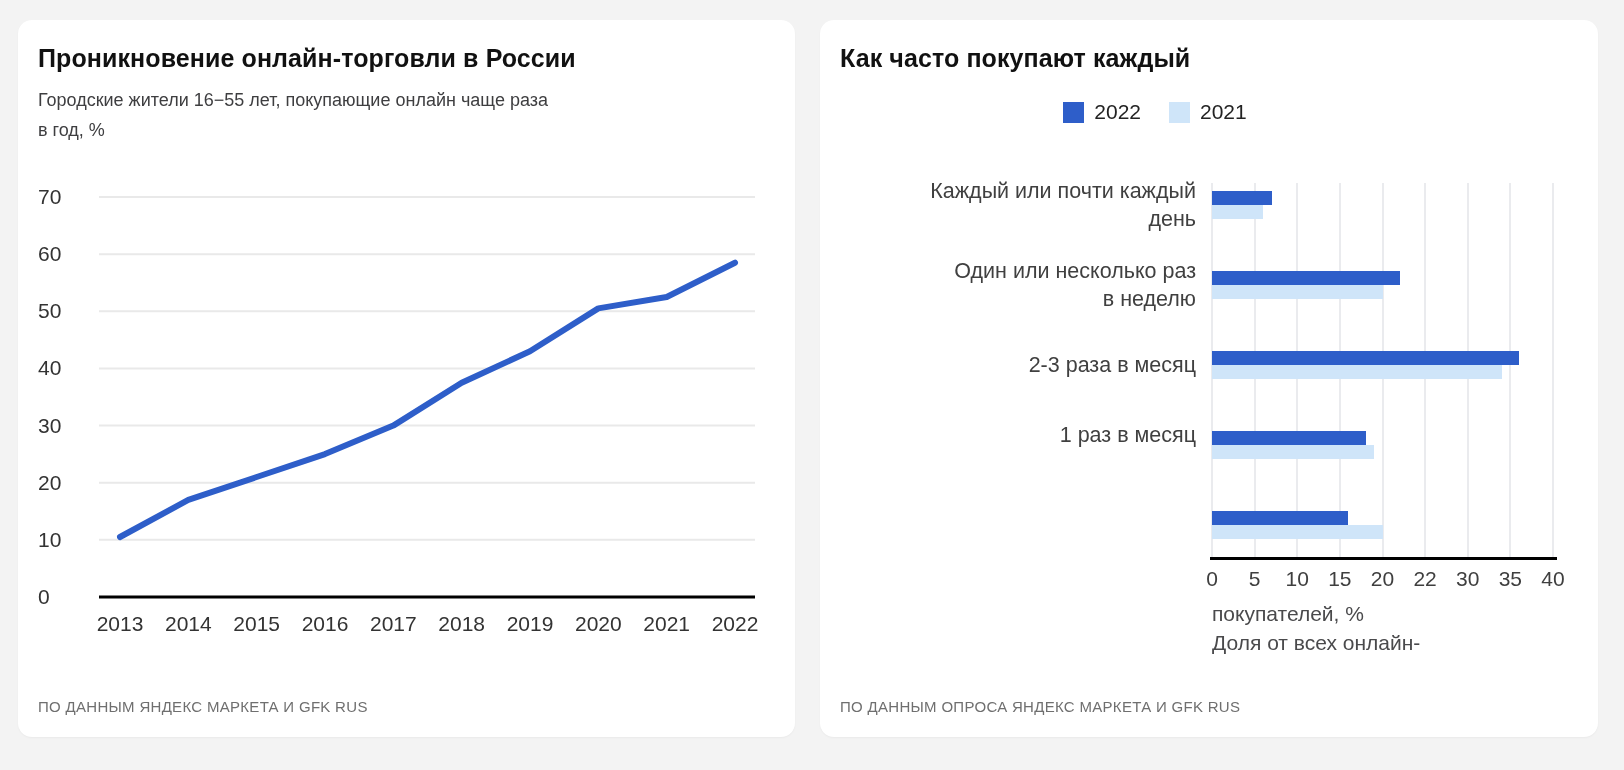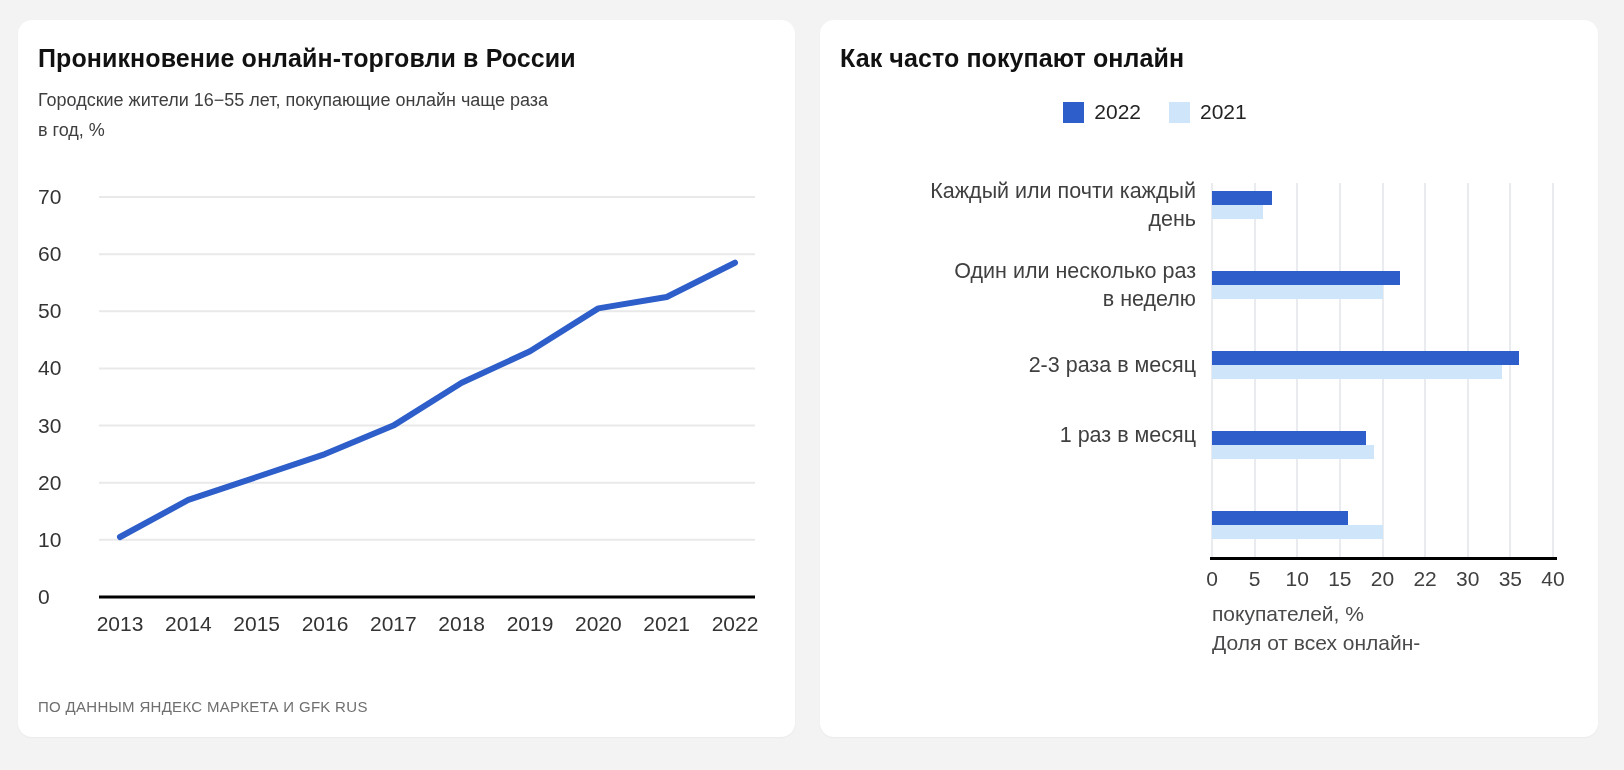--- a/index.html
+++ b/index.html
@@ -133,21 +133,21 @@
         <text x="492" y="446" font-size="21" fill="#333333" text-anchor="middle">2019</text>
         <text x="560.3333333333333" y="446" font-size="21" fill="#333333" text-anchor="middle">2020</text>
         <text x="628.6666666666666" y="446" font-size="21" fill="#333333" text-anchor="middle">2021</text>
         <text x="697" y="446" font-size="21" fill="#333333" text-anchor="middle">2022</text>
         <polyline points="82.0,352.0 150.3,314.9 218.7,292.0 287.0,269.1 355.3,240.6 423.7,197.7 492.0,166.3 560.3,123.4 628.7,112.0 697.0,77.7" fill="none" stroke="#2E5EC9" stroke-width="6" stroke-linejoin="round" stroke-linecap="round"></polyline>
       </svg>
     <div class="source">ПО ДАННЫМ ЯНДЕКС МАРКЕТА И GFK RUS</div>
   </section>
 
   <section class="card right">
-    <h2 class="chart-title">Как часто покупают онлайн</h2>
+    <h2 class="chart-title">Как часто покупают каждый</h2>
     <div class="legend" id="legend">
         <span class="legend-item">
           <span class="legend-swatch" style="background: rgb(46, 94, 201);"></span>
           <span class="legend-label">2022</span>
         </span>
         <span class="legend-item">
           <span class="legend-swatch" style="background: rgb(207, 229, 249);"></span>
           <span class="legend-label">2021</span>
         </span>
       </div>
@@ -185,15 +185,16 @@
         <div class="bar" style="left: 372px; top: 248px; width: 153.5px; background: rgb(46, 94, 201);"></div>
         <div class="bar" style="left: 372px; top: 262px; width: 162px; background: rgb(207, 229, 249);"></div>
         <div class="bar" style="left: 372px; top: 328px; width: 136.4px; background: rgb(46, 94, 201);"></div>
         <div class="bar" style="left: 372px; top: 342px; width: 170.5px; background: rgb(207, 229, 249);"></div>
         <div class="xaxis-line" style="left: 370px; top: 374px; width: 347px;"></div>
         <div class="xaxis-caption" style="left: 372px;">
           <div>покупателей, %</div>
           <div>Доля от всех онлайн-</div>
         </div>
       </div>
+    <div class="source">ПО ДАННЫМ ОПРОСА ЯНДЕКС МАРКЕТА И GFK RUS</div>
   </section>
 
 </div>
 
 </body></html>

